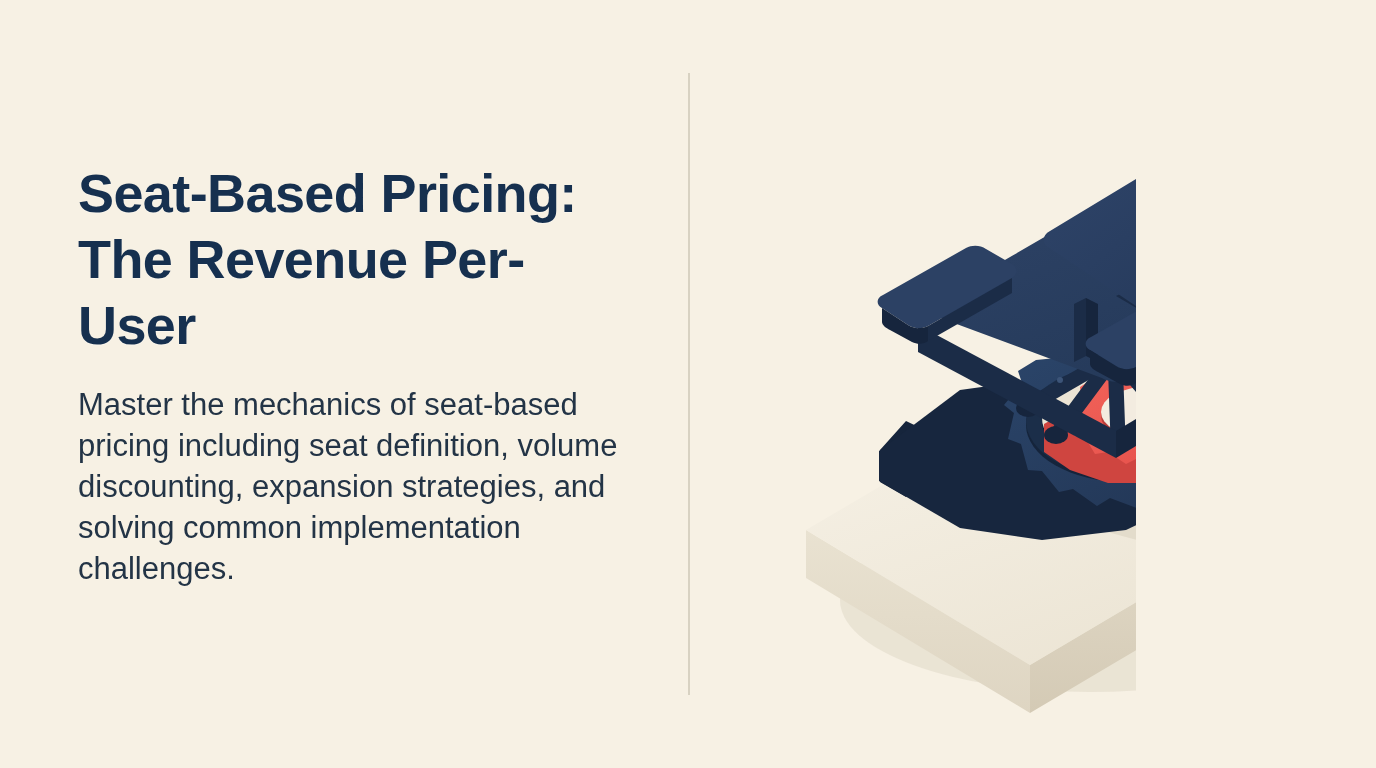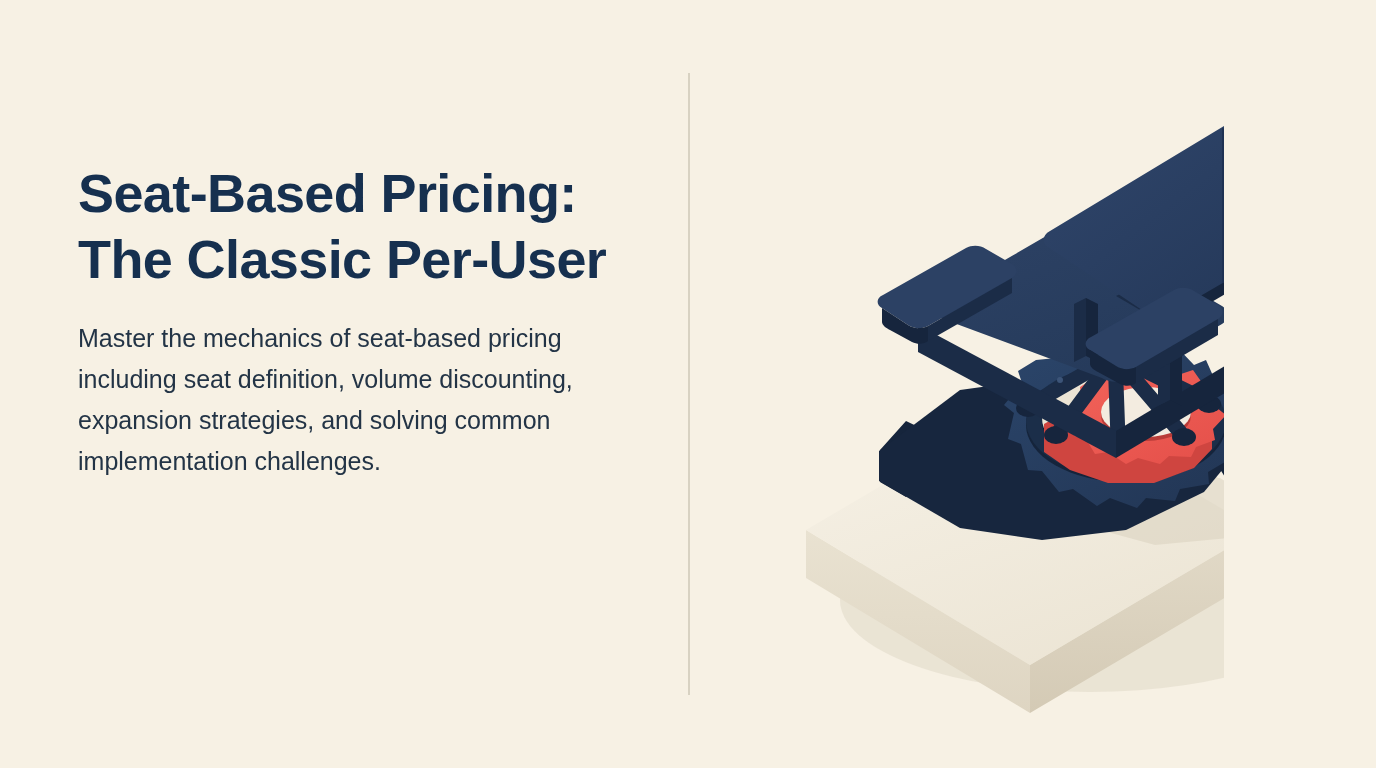--- a/index.html
+++ b/index.html
@@ -7,21 +7,21 @@
     margin: 0;
     padding: 0;
     background: #f7f1e4;
   }
   body {
     font-family: "Liberation Sans", sans-serif;
     -webkit-font-smoothing: antialiased;
   }
   .slide {
     position: relative;
-    width: 1224px;
+    width: 1136px;
     height: 768px;
     background: #f7f1e4;
     overflow: hidden;
   }
 
   
   .text-col {
     position: absolute;
     left: 78px;
     top: 160px;
@@ -32,21 +32,21 @@
     font-size: 54px;
     line-height: 66px;
     font-weight: 700;
     letter-spacing: -0.6px;
     color: #16304f;
     font-family: "Liberation Sans", sans-serif;
     text-shadow: 0 1px 0 rgba(255,255,255,0.35);
   }
   .slide-subtitle {
     margin: 26px 0 0 0;
-    font-size: 25px;
+    font-size: 31px;
     line-height: 41px;
     font-weight: 400;
     color: #233446;
     font-family: "Liberation Sans", sans-serif;
     max-width: 545px;
   }
 
   
   .divider {
     position: absolute;
@@ -70,21 +70,21 @@
     width: 100%;
     height: 100%;
   }
 </style>
 </head>
 <body>
 
 <div class="slide">
 
   <div class="text-col">
-    <h1 class="slide-title"><span>Seat-Based Pricing:</span><br><span>The Classic Per-User</span><br></h1>
+    <h1 class="slide-title"><span>Seat-Based Pricing:</span><br><span>The Revenue Per-User</span><br></h1>
     <p class="slide-subtitle">Master the mechanics of seat-based pricing including seat definition, volume discounting, expansion strategies, and solving common implementation challenges.</p>
   </div>
 
   <div class="divider"></div>
 
   <div class="illustration">
     <svg viewBox="0 0 560 660" xmlns="http://www.w3.org/2000/svg">
       <defs>
         <linearGradient id="platTop" x1="0" y1="0" x2="0.6" y2="1">
           <stop offset="0%" stop-color="#f7f2e7"></stop>

